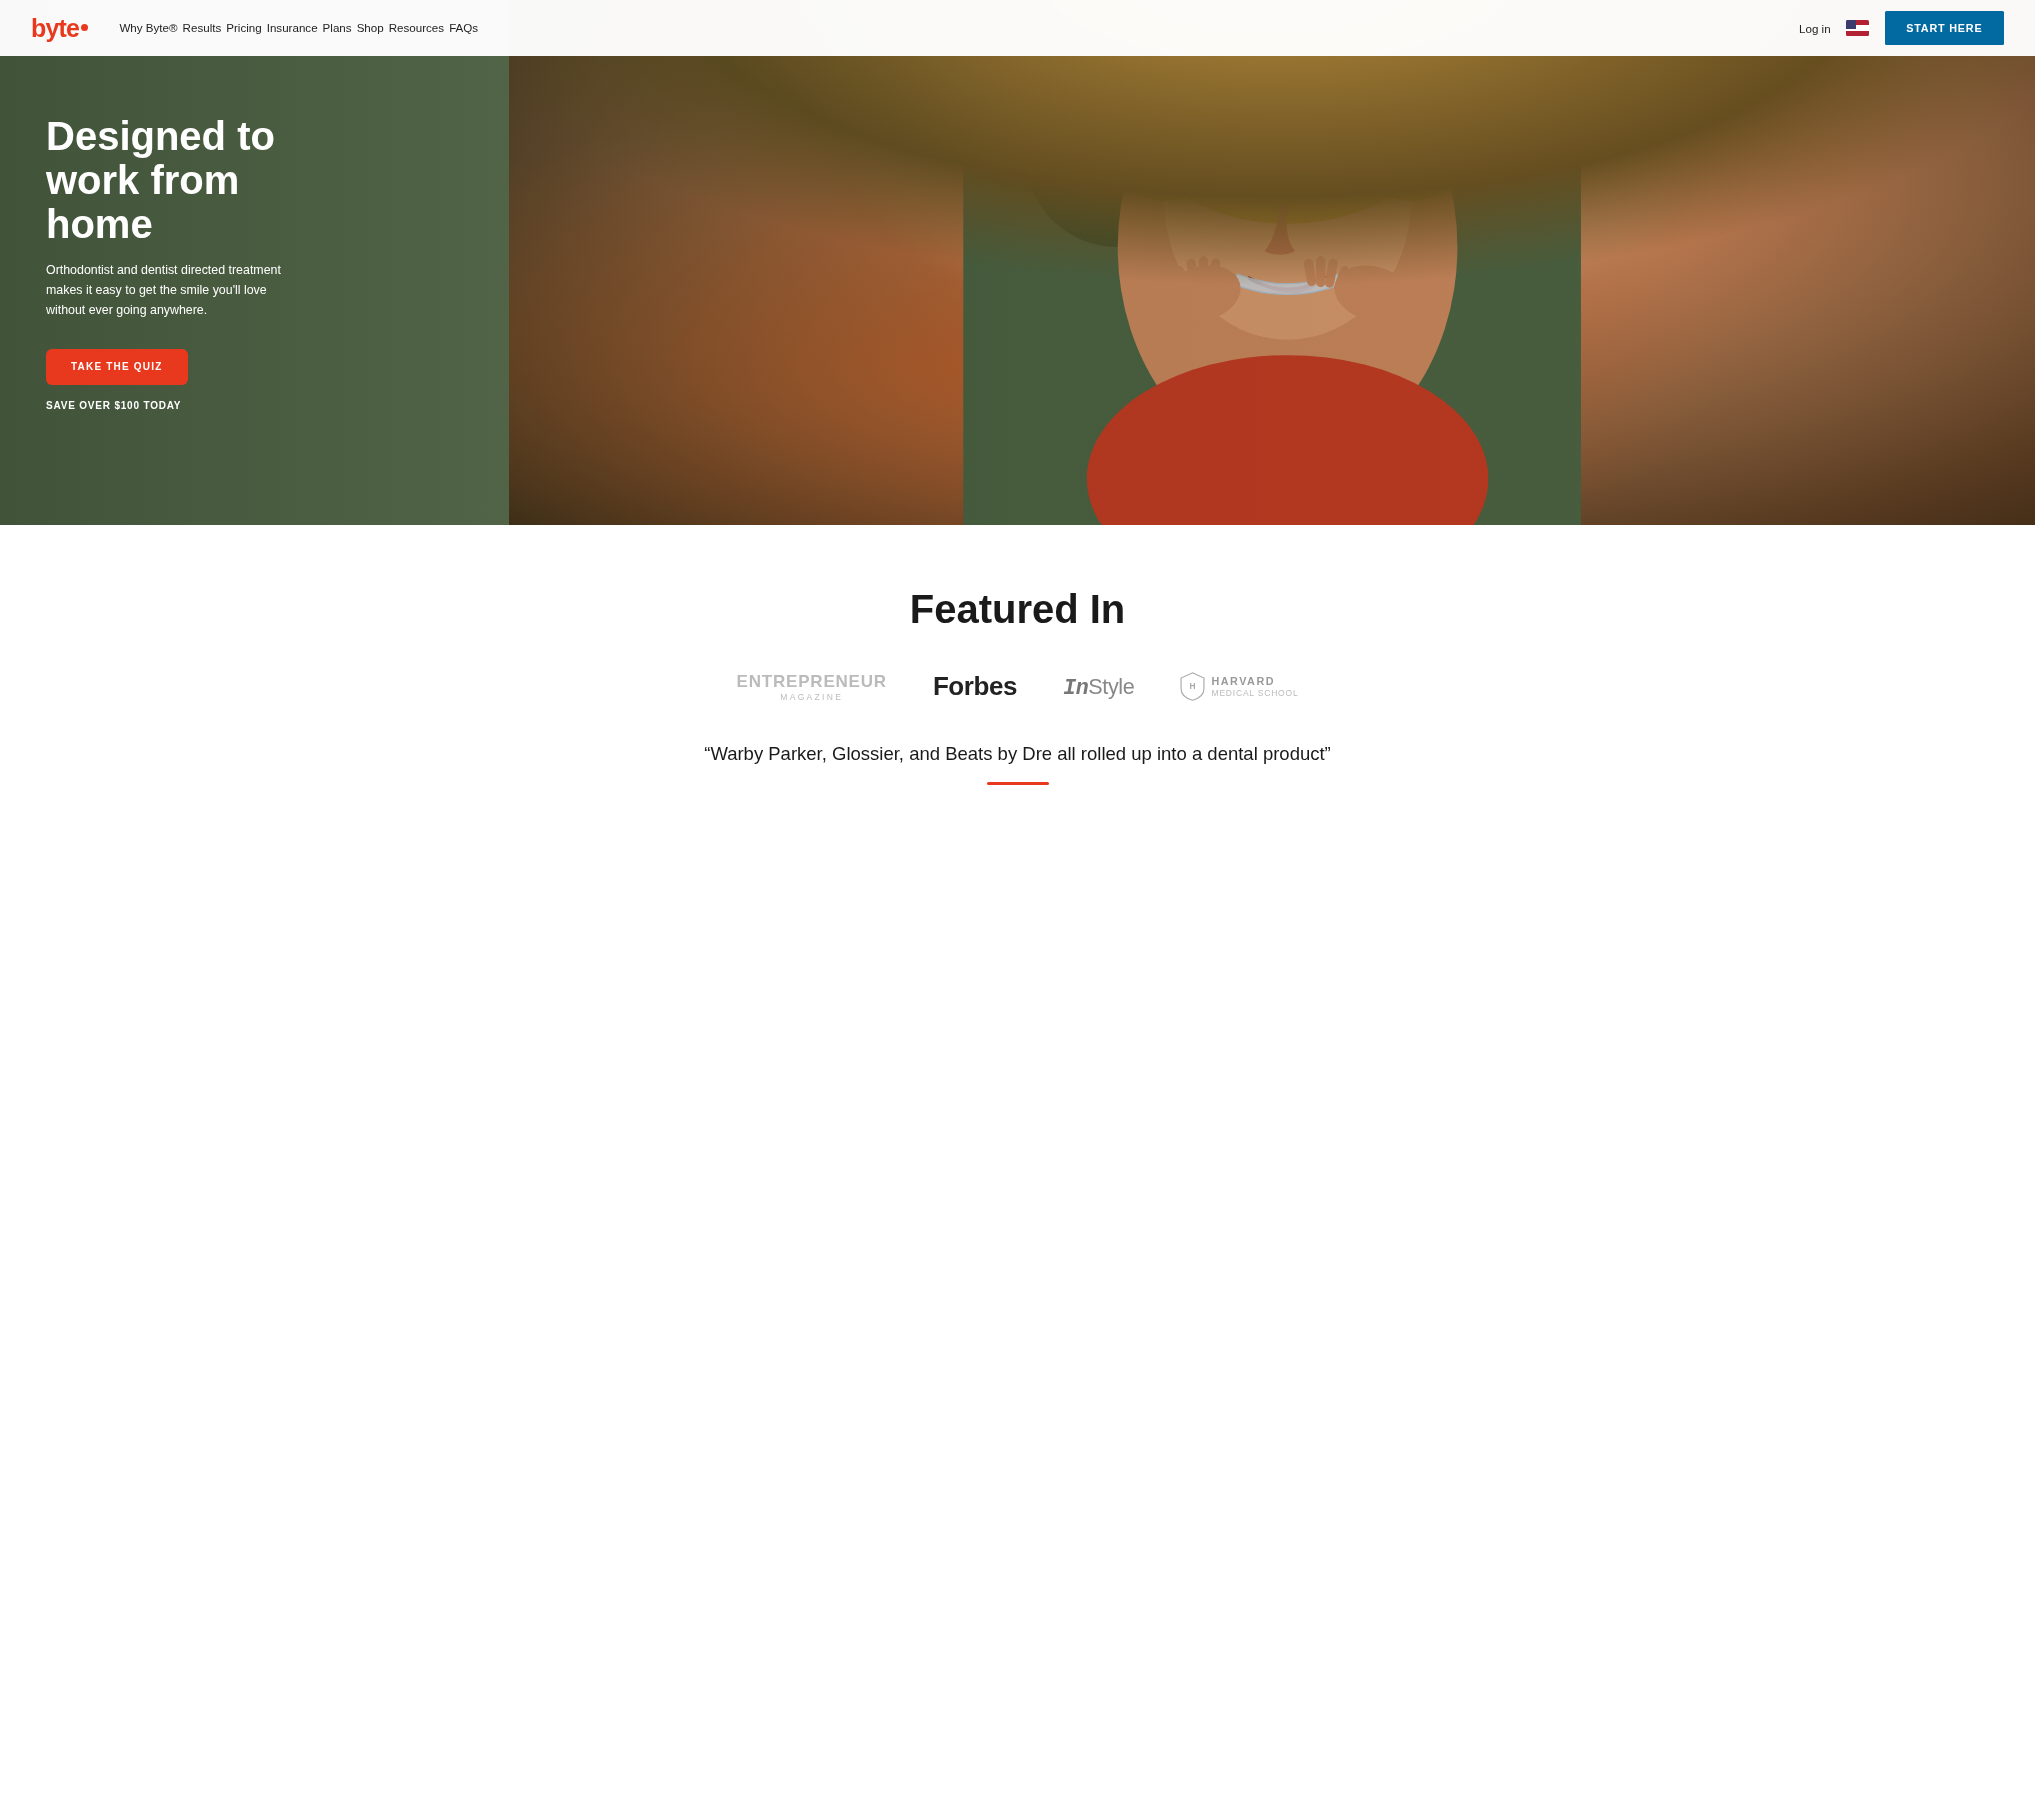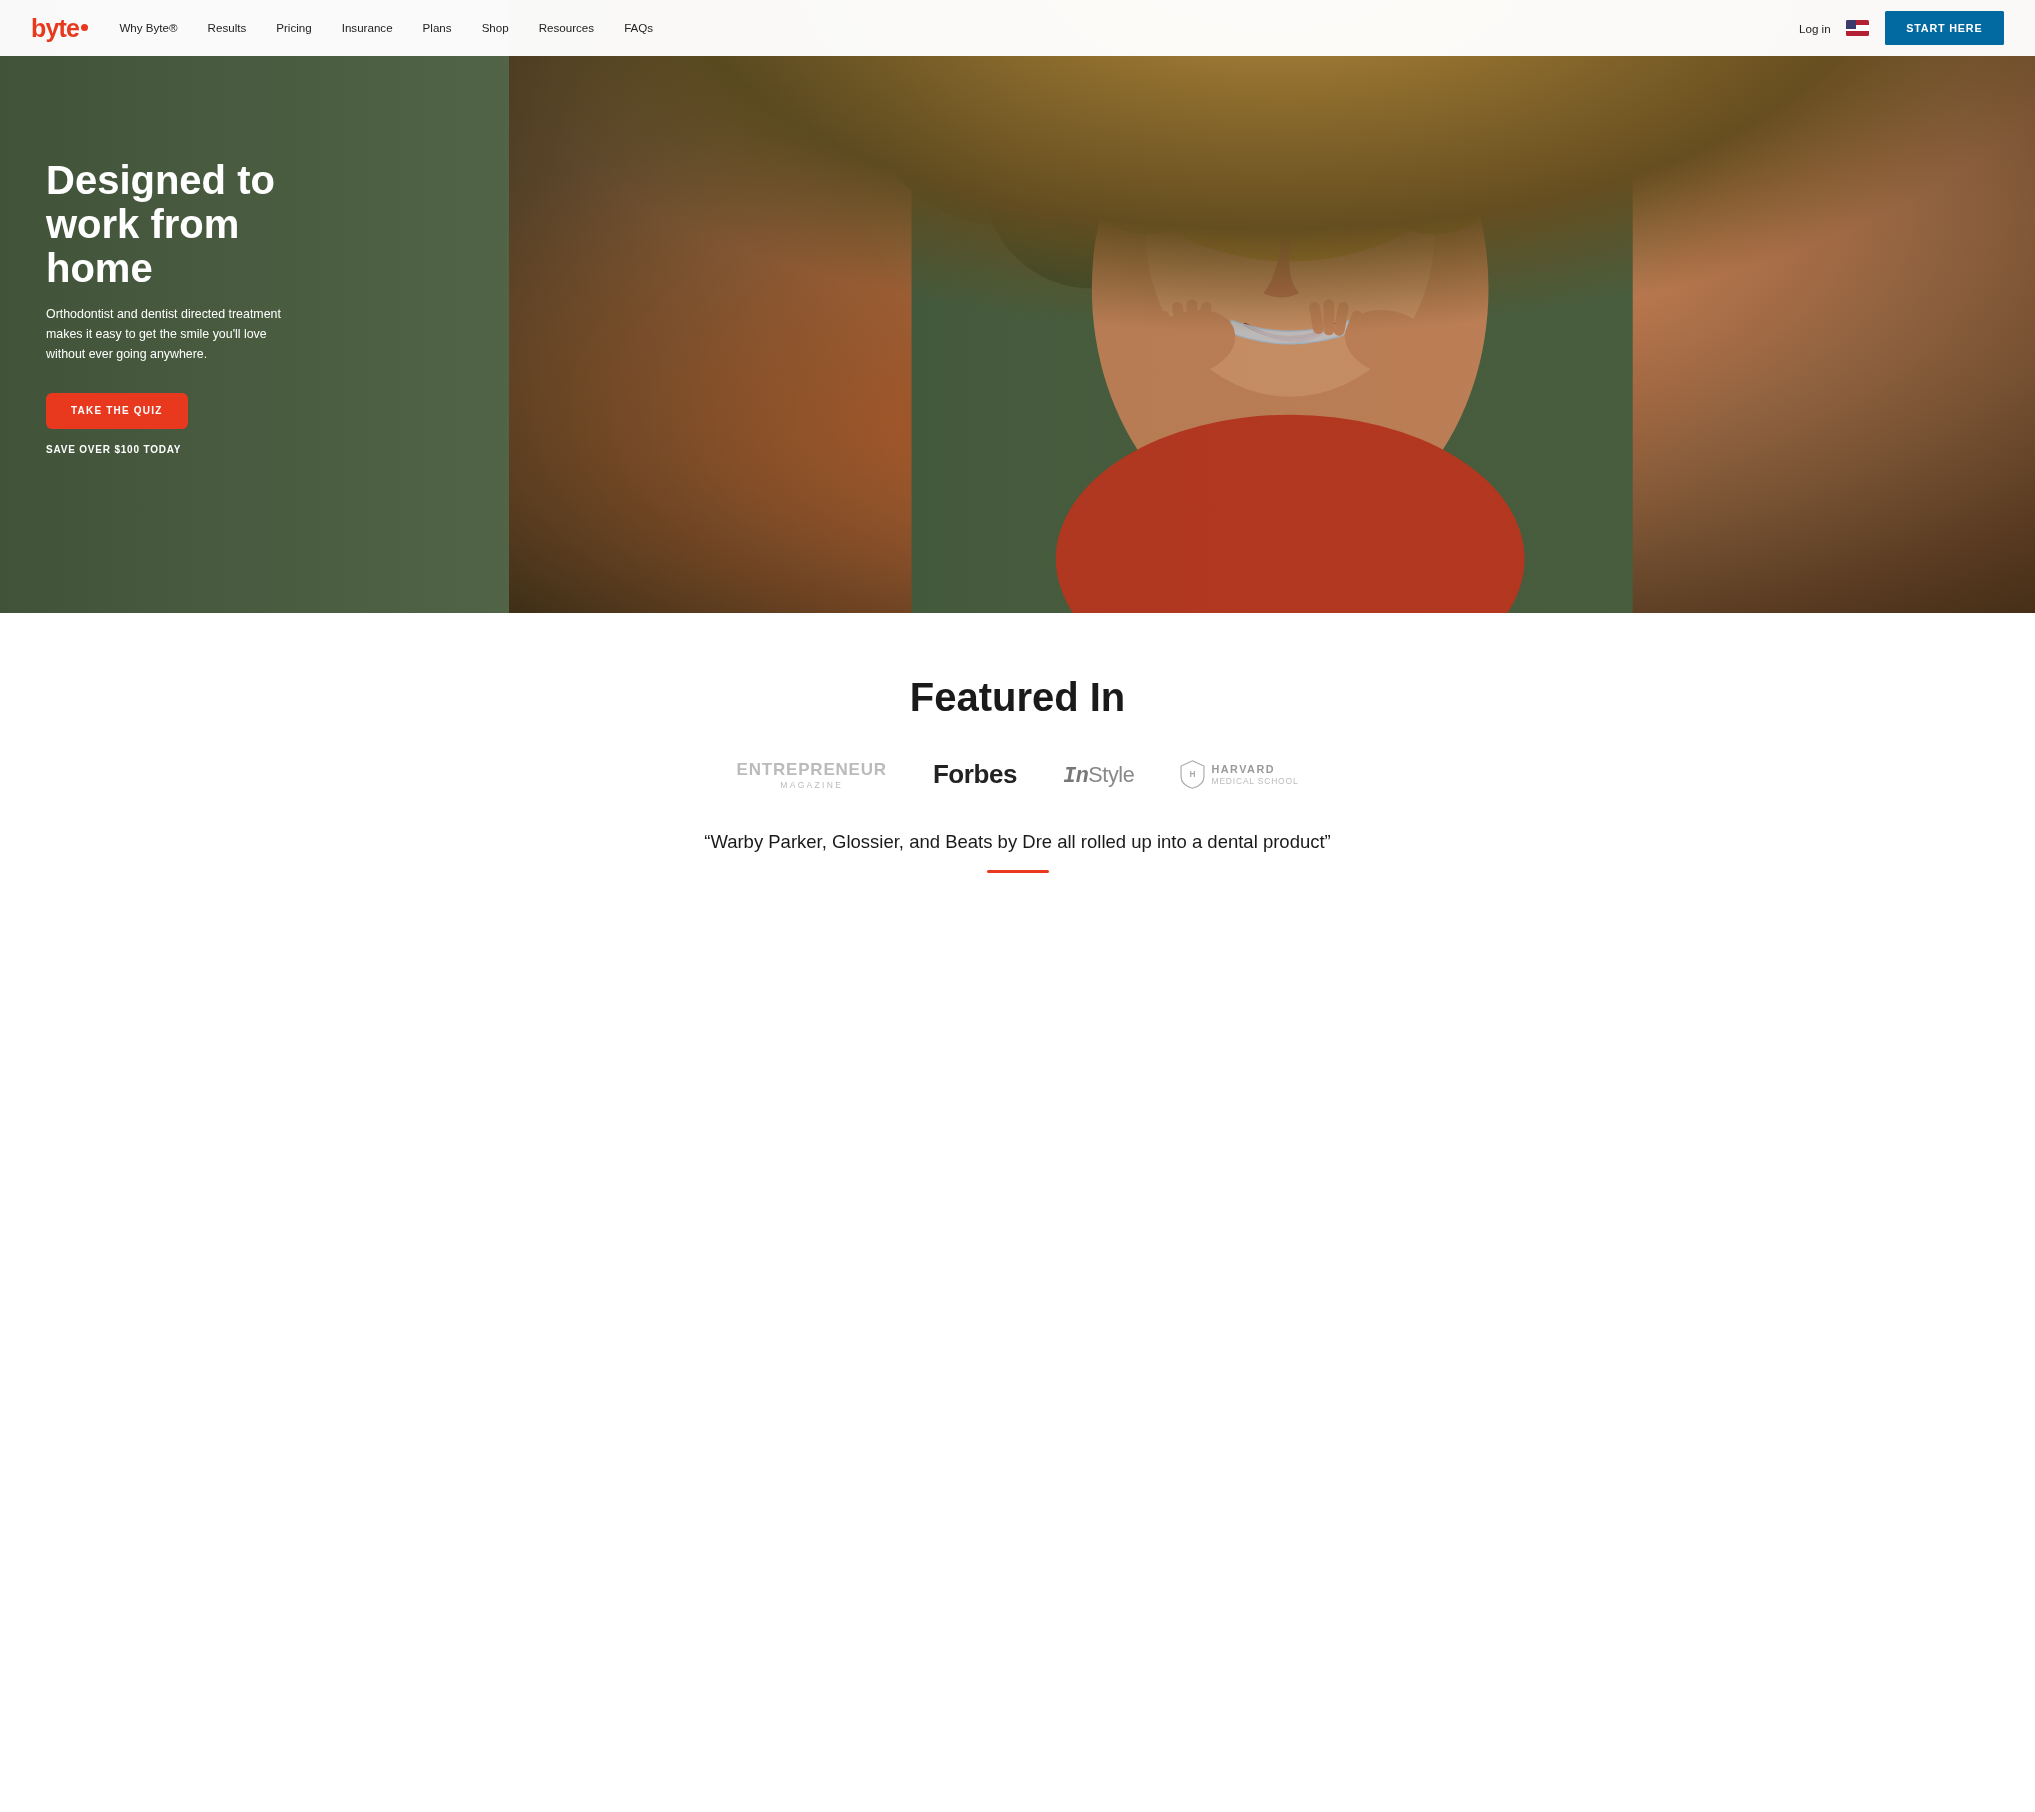--- a/index.html
+++ b/index.html
@@ -29,21 +29,21 @@
       display: inline-block;
       width: 7.7px;
       height: 7.7px;
       background: #e8391e;
       border-radius: 50%;
       margin-left: 1.5px;
       vertical-align: super;
     }
     .nav-links {
       display: flex;
-      gap: 30px;
+      gap: 5px;
       list-style: none;
       flex: 1;
     }
     .nav-links a {
       text-decoration: none;
       color: #222;
       font-size: 11.6px;
       font-weight: 500;
     }
     .nav-right {
@@ -90,21 +90,21 @@
       letter-spacing: 0.8px;
       cursor: pointer;
       text-transform: uppercase;
       border-radius: 1.5px;
     }
 
     
     .hero {
       position: relative;
       width: 100%;
-      height: 613px;
+      height: 525px;
       overflow: hidden;
       display: flex;
       align-items: center;
     }
     .hero-bg {
       position: absolute;
       inset: 0;
       background: linear-gradient(to right, rgba(30,50,30,0.55) 0%, rgba(30,50,30,0.1) 50%, rgba(30,50,30,0.05) 100%);
       z-index: 1;
     }

